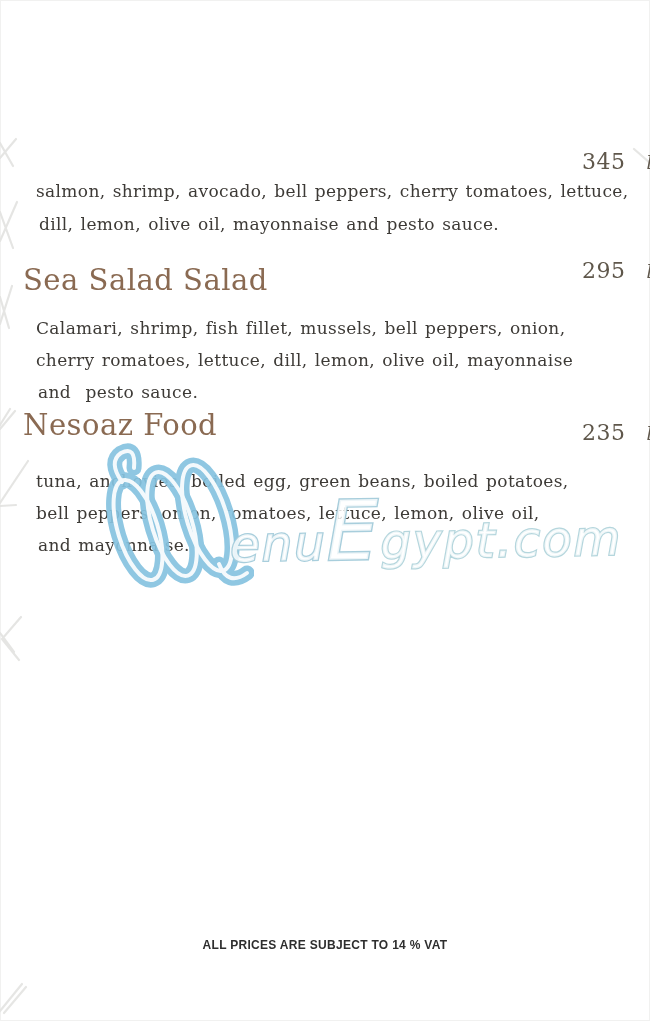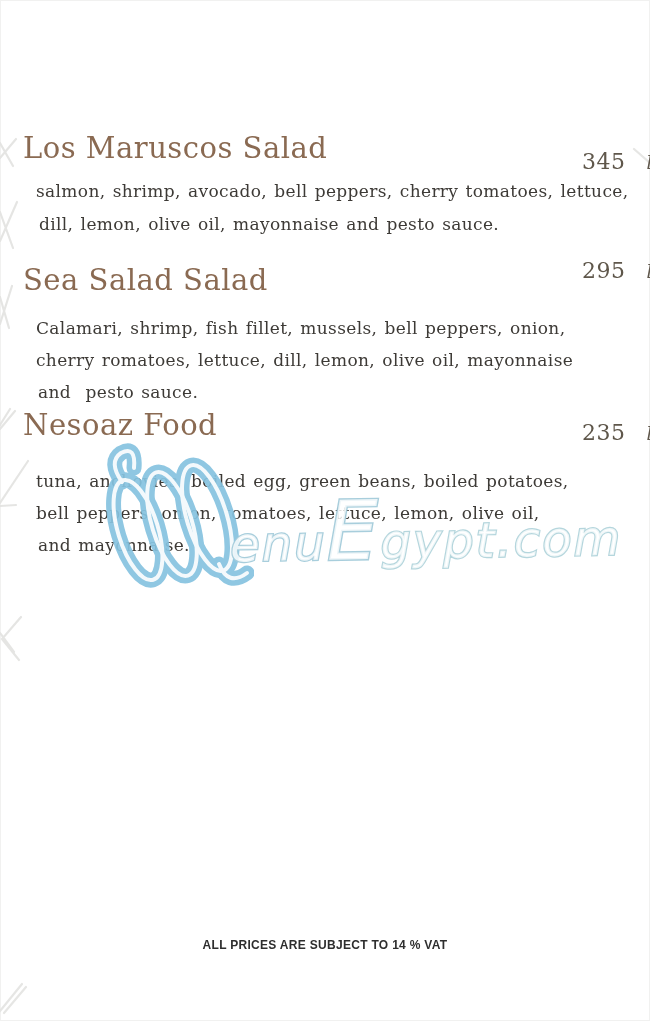--- a/index.html
+++ b/index.html
@@ -90,21 +90,20 @@
       <path d="M17 202 L0 241 M0 212 L13 248"></path>
       <path d="M12 286 L0 324 M0 297 L9 328"></path>
       <path d="M15 411 L0 429 M10 409 L0 425"></path>
       <path d="M28 461 L0 503 M0 506 L16 505"></path>
       <path d="M21 617 L2 639 L19 660 M0 633 L14 652"></path>
       <path d="M0 1011 L22 984 M4 1013 L26 987"></path>
       <path d="M634 149 L650 163"></path>
     </g>
   </svg>
 
-  <div class="item-name" style="top:131px">Los Maruscos Salad</div>
   <div class="price" style="top:149px">
     <span class="price-value">345</span>
     <span class="price-currency">l.e</span>
   </div>
   <div class="desc-line" style="left:39px; top:214px">dill, lemon, olive oil, mayonnaise and pesto sauce.</div>
   <div class="desc-line" style="left:36px; top:181px">salmon, shrimp, avocado, bell peppers, cherry tomatoes, lettuce,</div>
 
   <div class="item-name" style="top:263px">Sea Salad Salad</div>
   <div class="price" style="top:258px">
     <span class="price-value">295</span>

